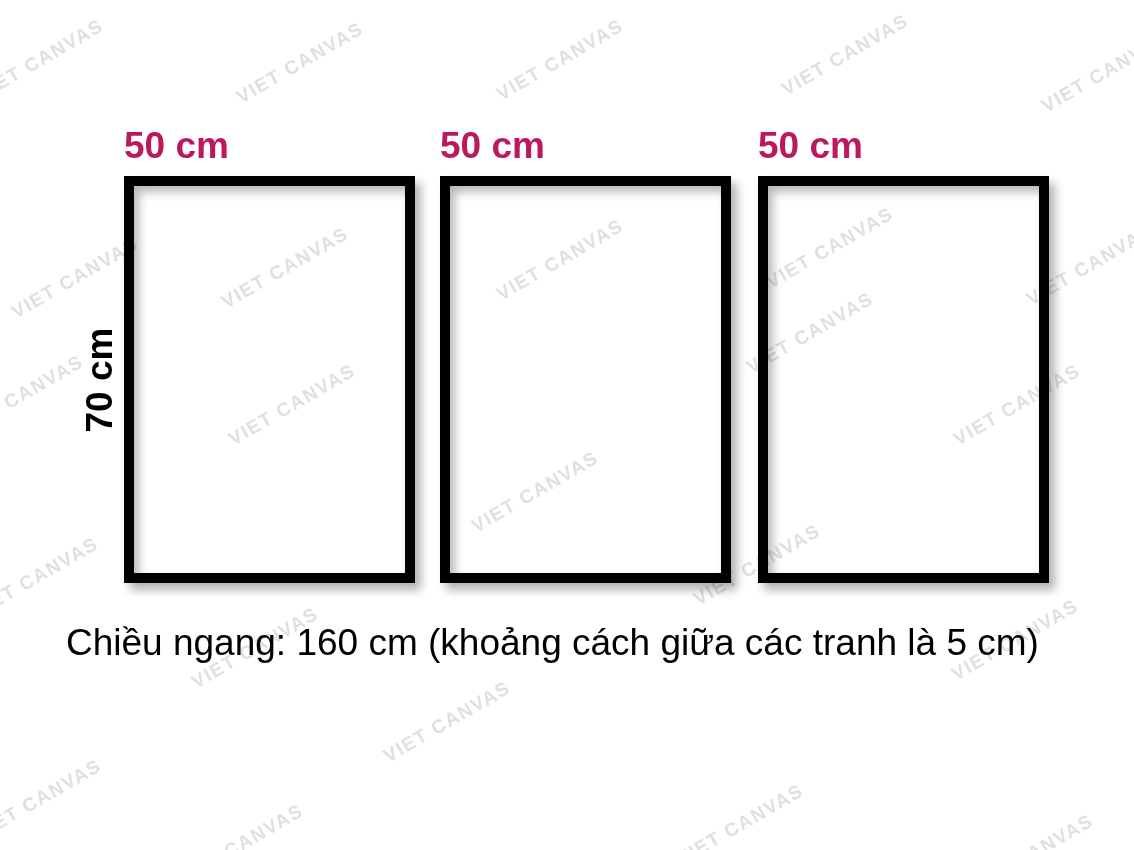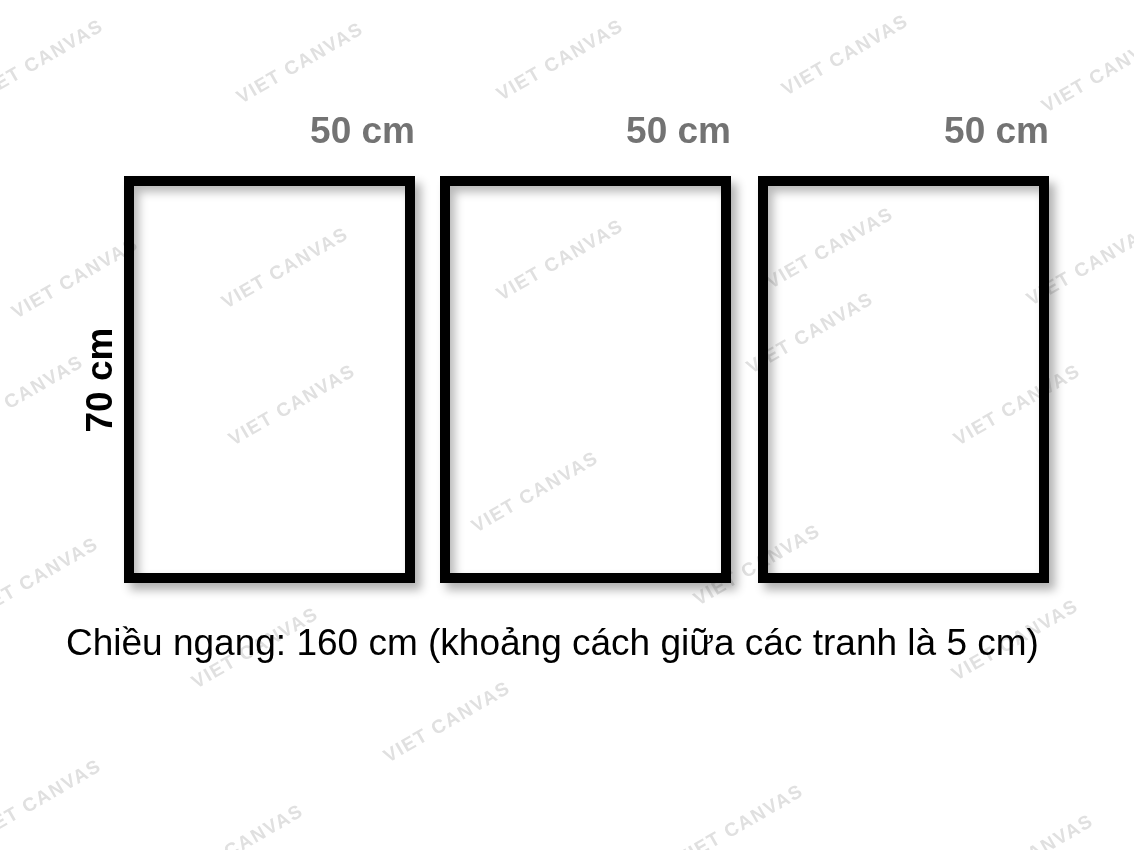--- a/index.html
+++ b/index.html
@@ -28,27 +28,27 @@
     box-shadow: 6px 7px 9px rgba(0,0,0,0.30),
                 inset 5px 6px 10px rgba(0,0,0,0.28);
   }
   .frame-1 { left: 124px; }
   .frame-2 { left: 440px; }
   .frame-3 { left: 758px; }
 
   
   .width-label {
     position: absolute;
-    top: 108px;
+    top: 123px;
     width: 291px;
     height: 46px;
-    text-align: right;
+    text-align: left;
     font-size: 37px;
     font-weight: 700;
-    color: #737373;
+    color: #be185d;
     line-height: 46px;
     white-space: nowrap;
   }
   .width-label-1 { left: 124px; }
   .width-label-2 { left: 440px; }
   .width-label-3 { left: 758px; }
 
   
   .height-label {
     position: absolute;

